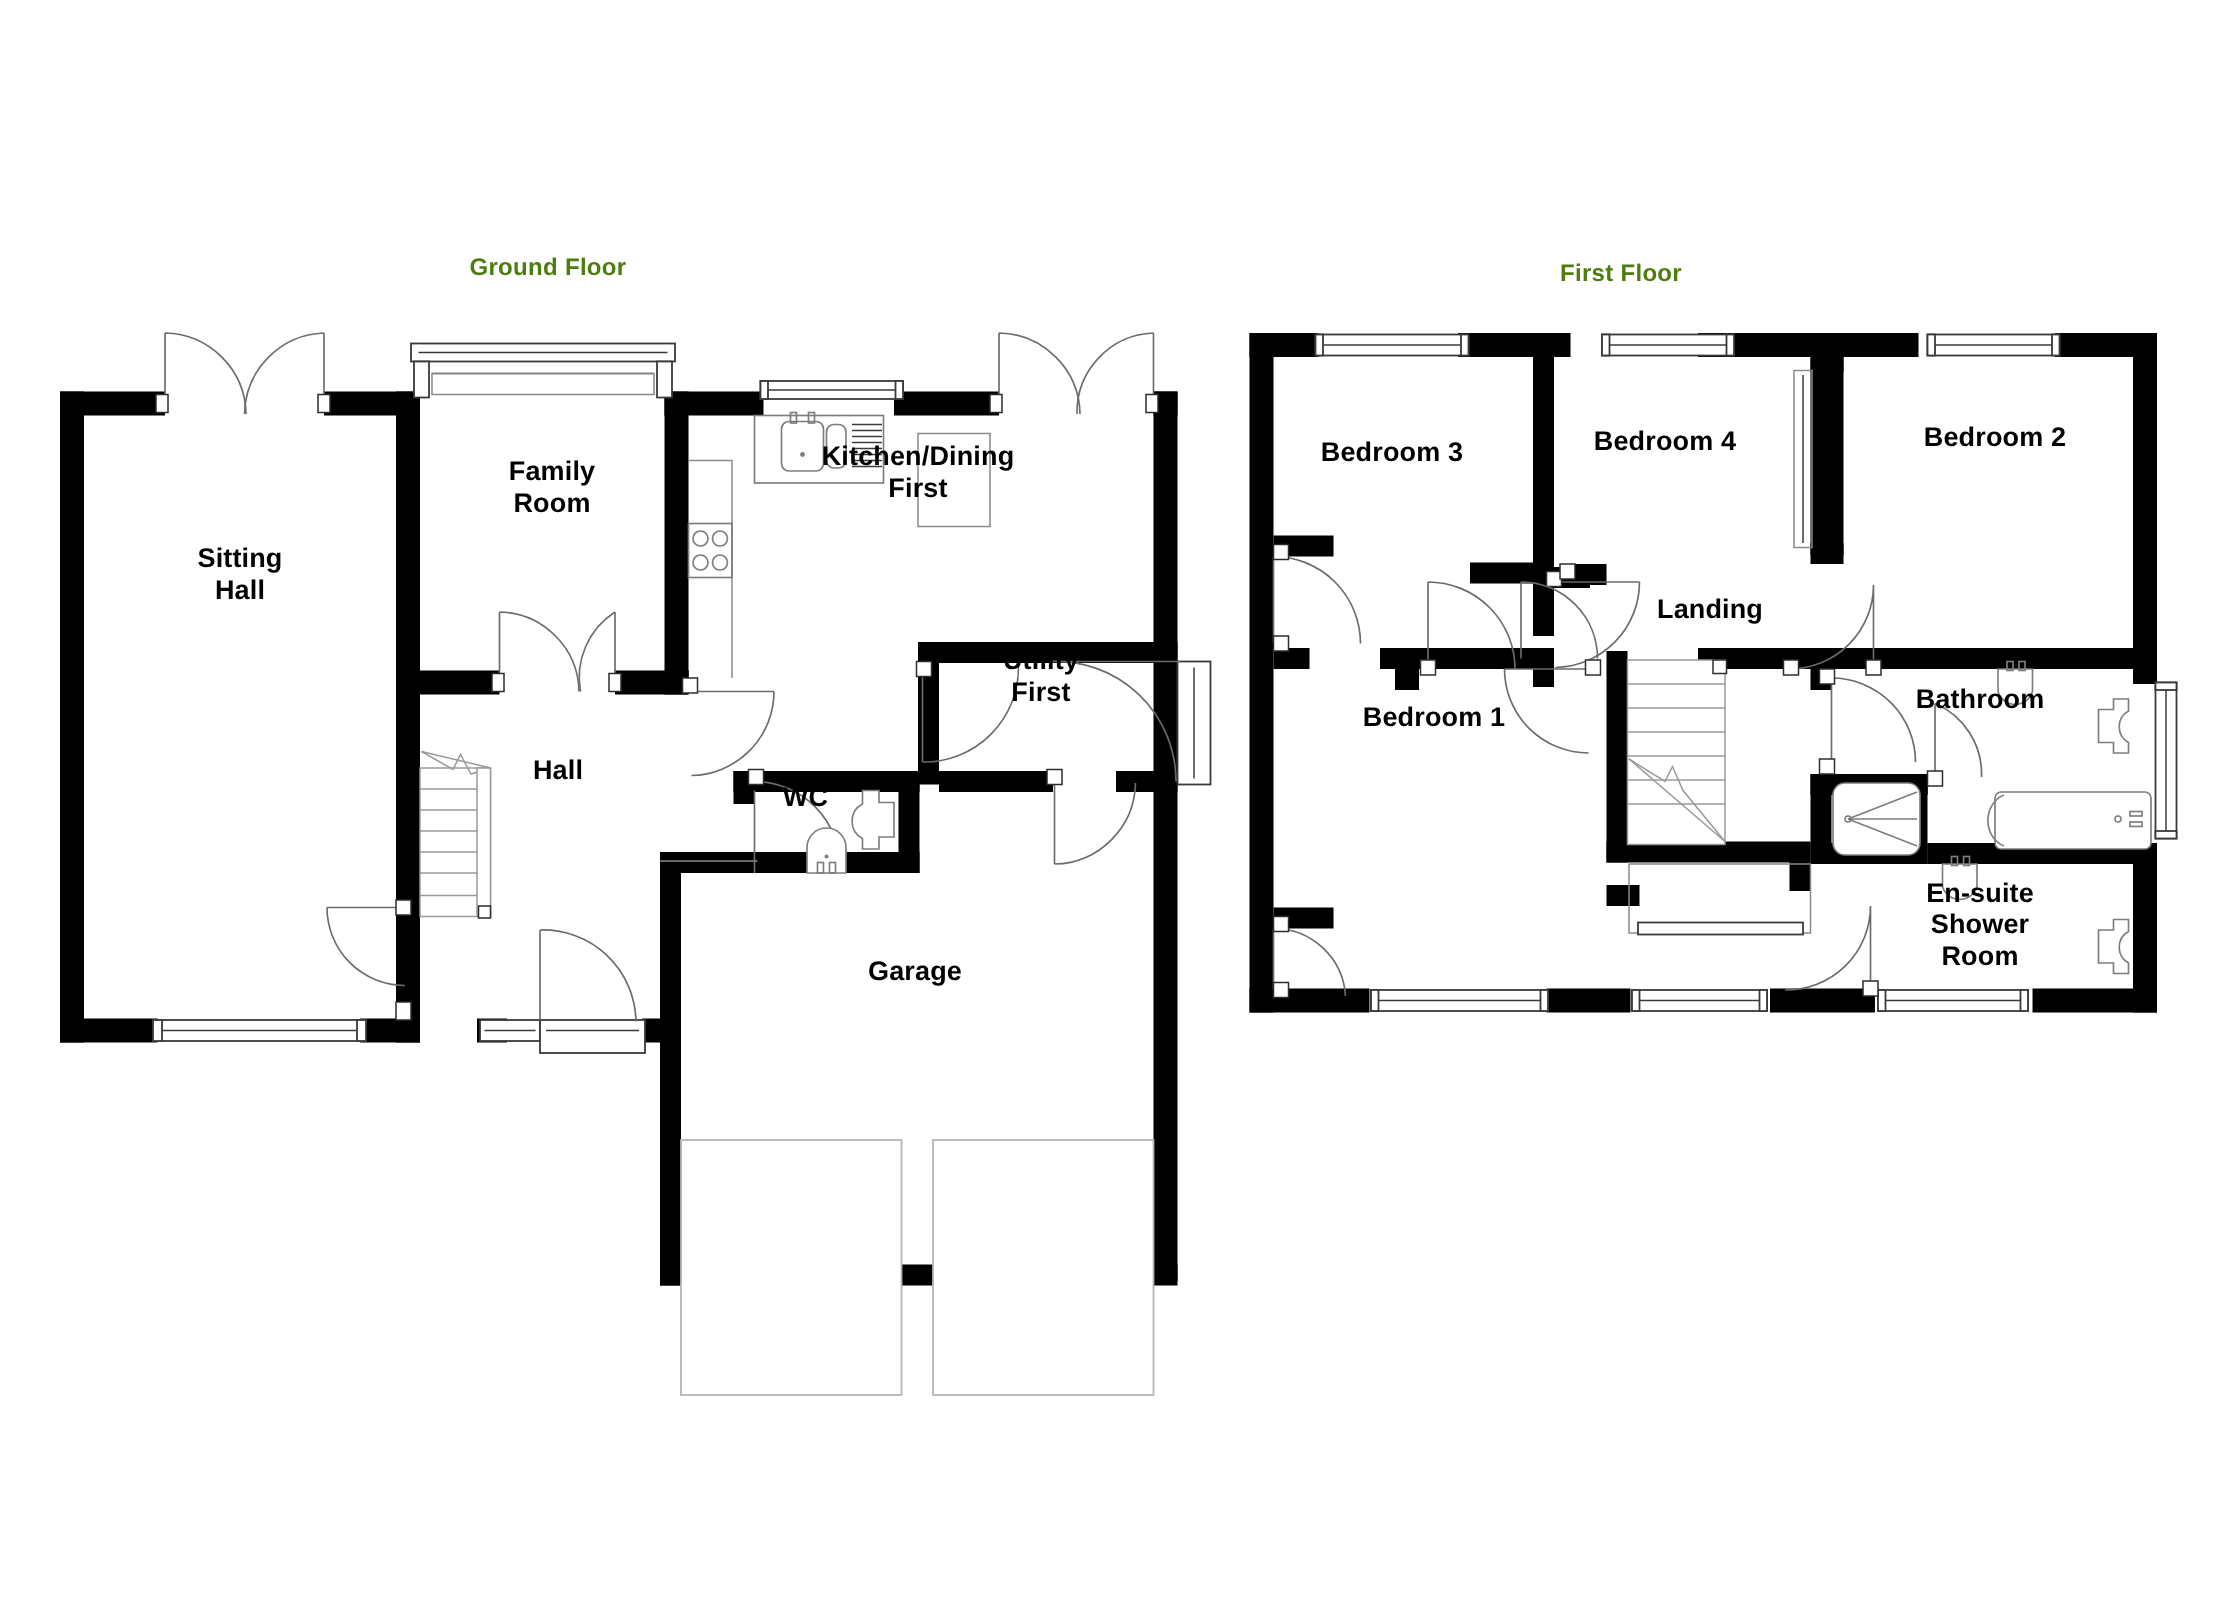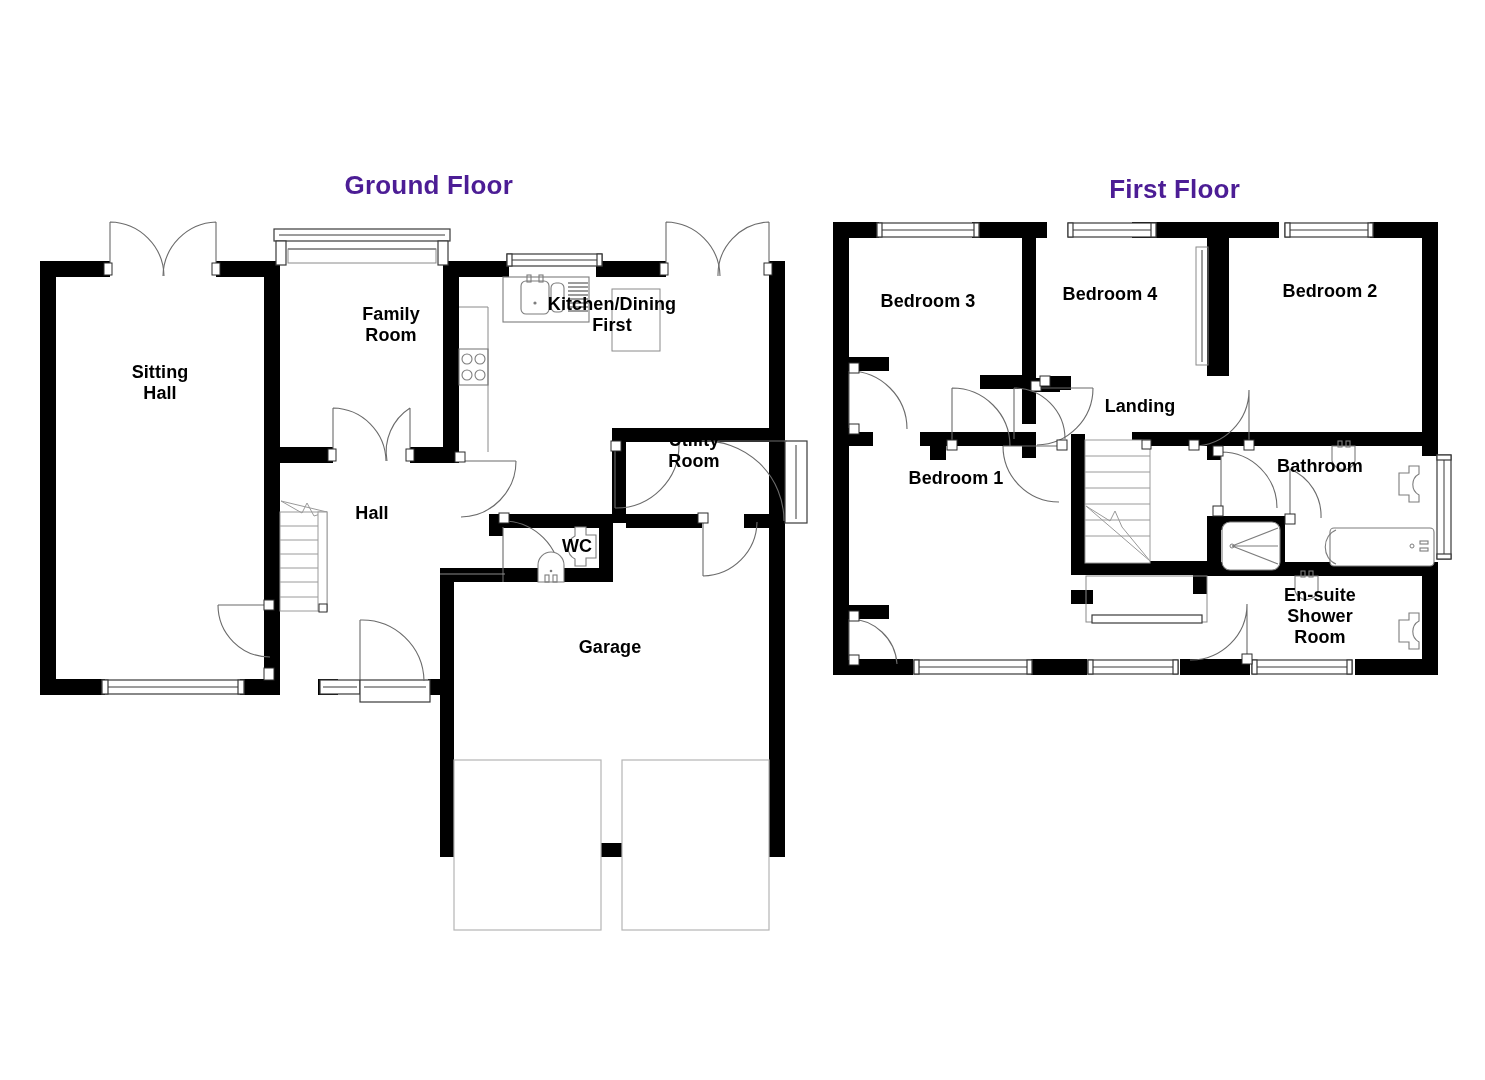--- a/index.html
+++ b/index.html
@@ -33,24 +33,24 @@
   .fixture-n { fill: none; stroke: #7d7d7d; stroke-width: 1.1; }
   .winframe  { fill: #ffffff; stroke: #3a3a3a; stroke-width: 1.2; }
   .winline   { fill: none; stroke: #3a3a3a; stroke-width: 1; }
   .jamb      { fill: #ffffff; stroke: #2d2d2d; stroke-width: 1; }
   .stair     { fill: #ffffff; stroke: #9a9a9a; stroke-width: 1; }
   .stairline { fill: none; stroke: #9a9a9a; stroke-width: 1; }
   .garagedoor{ fill: #ffffff; stroke: #b5b5b5; stroke-width: 1.2; }
 
   .floor-title {
     position: absolute;
-    font-size: 26px;
+    font-size: 16px;
     font-weight: bold;
-    color: #4c1d95;
-    text-align: right;
+    color: #4d7c0f;
+    text-align: left;
     white-space: nowrap;
     letter-spacing: 0.2px;
   }
   .room-label {
     position: absolute;
     font-size: 18px;
     font-weight: bold;
     color: #000000;
     text-align: center;
     line-height: 21px;
@@ -474,32 +474,32 @@
     </g>
   </svg>
 
   <div class="floor-title" style="left:313px; top:170px; width:200px;">Ground Floor</div>
 
   <div class="floor-title" style="left:1040px; top:174px; width:200px;">First Floor</div>
 
   <div class="room-label" style="left:80px;  top:362px; width:160px;">Sitting
 Hall</div>
 
-  <div class="room-label" style="left:295px; top:304px; width:160px;padding-left:16px;">Family
+  <div class="room-label" style="left:272px; top:304px; width:160px;padding-left:16px;">Family
 Room</div>
 
   <div class="room-label" style="left:512px; top:294px; width:200px;">Kitchen/Dining
 First</div>
 
   <div class="room-label" style="left:312px; top:503px; width:120px;">Hall</div>
 
   <div class="room-label" style="left:624px; top:430px; width:140px;">Utility
-Room</div>
-
-  <div class="room-label" style="left:527px; top:521px; width:100px;margin-top:15px;">WC</div>
+First</div>
+
+  <div class="room-label" style="left:487px; top:521px; width:100px;">WC</div>
 
   <div class="room-label" style="left:540px; top:637px; width:140px;">Garage</div>
 
   <div class="room-label" style="left:848px;  top:291px; width:160px;">Bedroom 3</div>
 
   <div class="room-label" style="left:1030px; top:259px; width:160px;margin-top:25px;">Bedroom 4</div>
 
   <div class="room-label" style="left:1250px; top:281px; width:160px;">Bedroom 2</div>
 
   <div class="room-label" style="left:1070px; top:396px; width:140px;">Landing</div>

